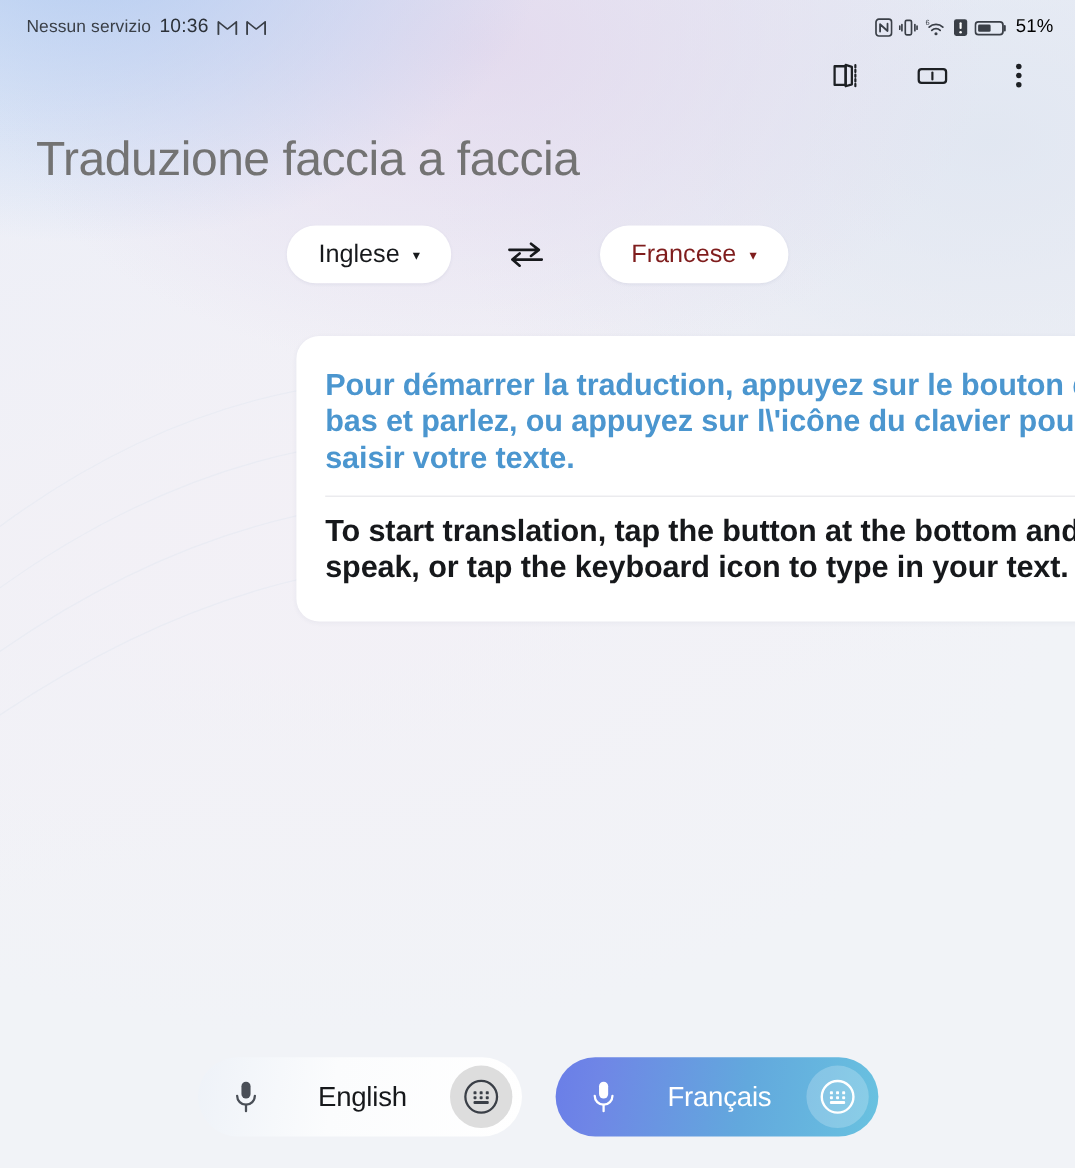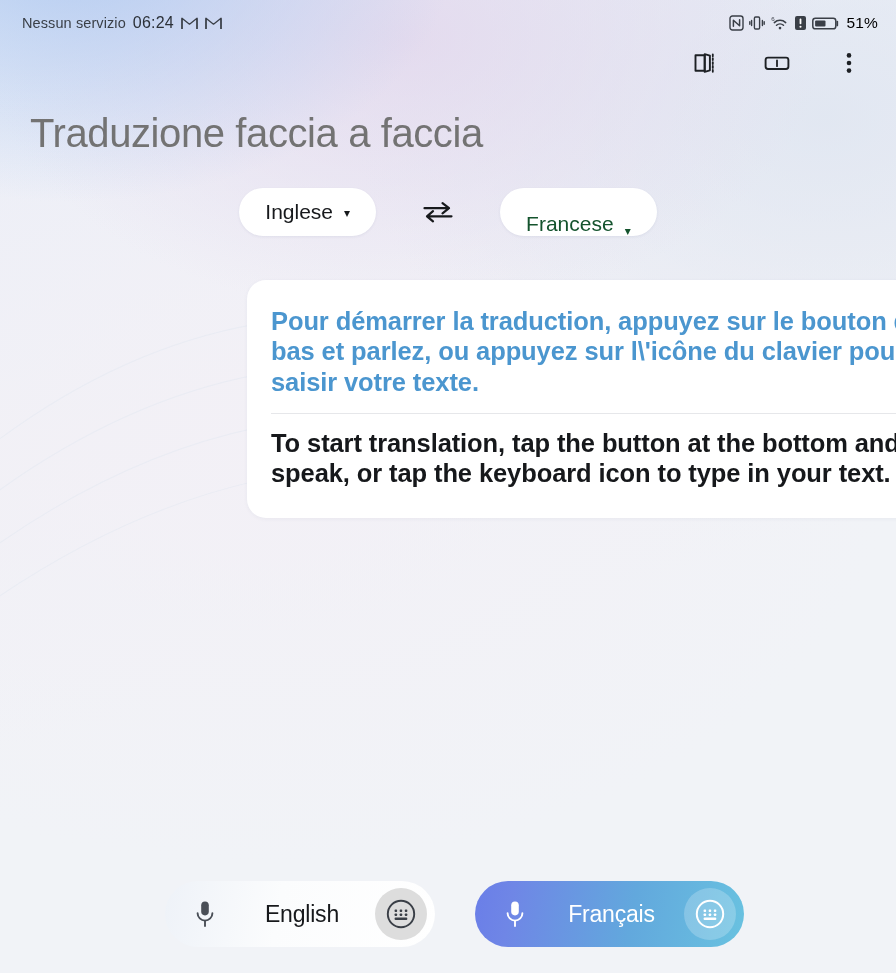--- a/index.html
+++ b/index.html
@@ -65,21 +65,21 @@
   }
   .langpill {
     background:#ffffff; border:none; border-radius:26px;
     height:48px; padding:0 26px;
     display:flex; align-items:center; gap:11px;
     font-size:21px; cursor:pointer;
     box-shadow:0 1px 3px rgba(40,60,100,.07);
     font-family:"Liberation Sans", sans-serif;
   }
   #langSrc { color:#17191c; }
-  #langTgt { color:#14532d;align-items:flex-end; }
+  #langTgt { color:#7f1d1d; }
   .caret { font-size:12px; line-height:1; transform:translateY(1px); }
   #swapbtn {
     background:transparent; border:none; cursor:pointer;
     width:44px; height:44px; display:flex;
     align-items:center; justify-content:center;
   }
 
   
   #card {
     position:absolute; left:247px; top:280px;
@@ -94,21 +94,21 @@
   }
   #carddiv { height:1px; background:#e6e7ea; margin:16px 0 14px 0; }
   #cardEn {
     color:#16181b; font-size:25.5px; font-weight:700;
     line-height:1.19; letter-spacing:-0.1px;
   }
 
   
   #bottombar {
     position:absolute; left:0; bottom:26px; width:896px;
-    display:flex; align-items:center; gap:40px;
+    display:flex; align-items:center; gap:28px;
     padding-left:165px;
   }
   .talkbtn {
     height:66px; border-radius:33px; border:none;
     display:flex; align-items:center; cursor:pointer;
     font-family:"Liberation Sans", sans-serif;
     position:relative;
   }
   #btnSrc {
     width:270px;
@@ -143,21 +143,21 @@
     <path d="M -40 572 Q 220 372 490 428 Q 710 476 940 364"></path>
     <path d="M -40 624 Q 230 424 500 478 Q 720 524 940 416"></path>
   </g>
 </svg>
 
 <div id="app">
 
   <div id="statusbar">
     <div class="sb-left">
       <span class="sb-carrier">Nessun servizio</span>
-      <span class="sb-time">06:24</span>
+      <span class="sb-time">10:36</span>
       <svg class="sb-ico" width="17" height="14" viewBox="0 0 17 14">
         <path d="M1 13V2.2L8.5 8.2L16 2.2V13" fill="none" stroke="#3a3f47" stroke-width="1.3" stroke-linejoin="round"></path>
         <path d="M1 2.2L1 13M16 2.2L16 13" stroke="#3a3f47" stroke-width="1.3"></path>
       </svg>
       <svg class="sb-ico" width="17" height="14" viewBox="0 0 17 14">
         <path d="M1 13V2.2L8.5 8.2L16 2.2V13" fill="none" stroke="#3a3f47" stroke-width="1.3" stroke-linejoin="round"></path>
         <path d="M1 2.2L1 13M16 2.2L16 13" stroke="#3a3f47" stroke-width="1.3"></path>
       </svg>
     </div>
     <div class="sb-right">

